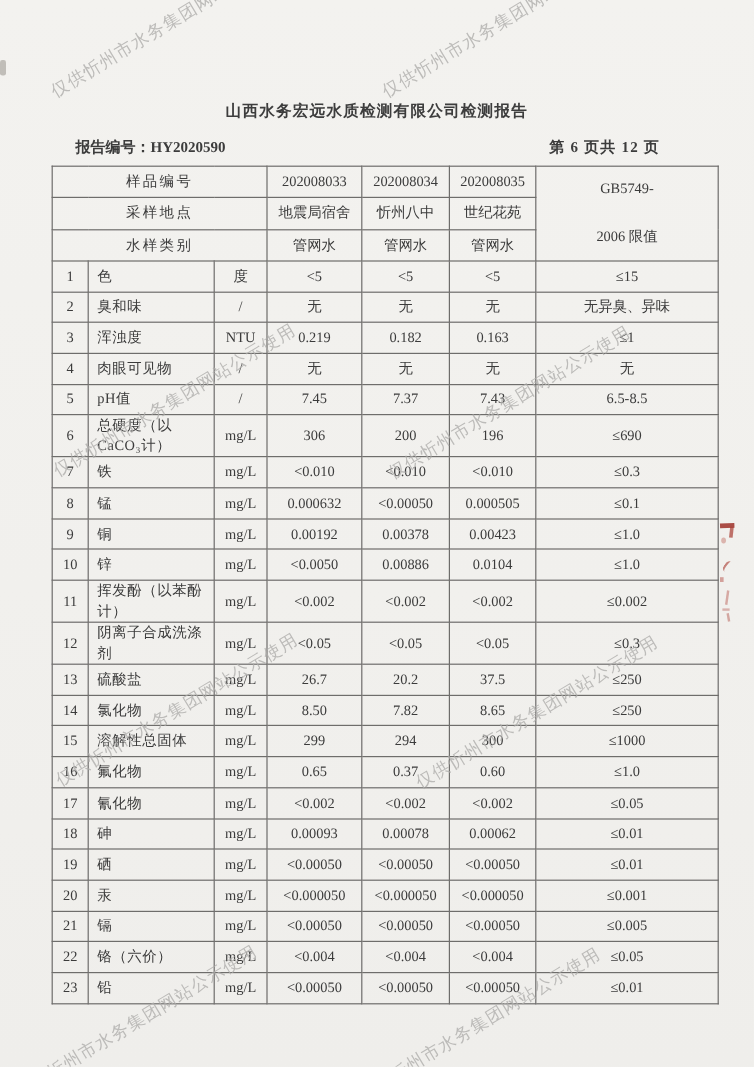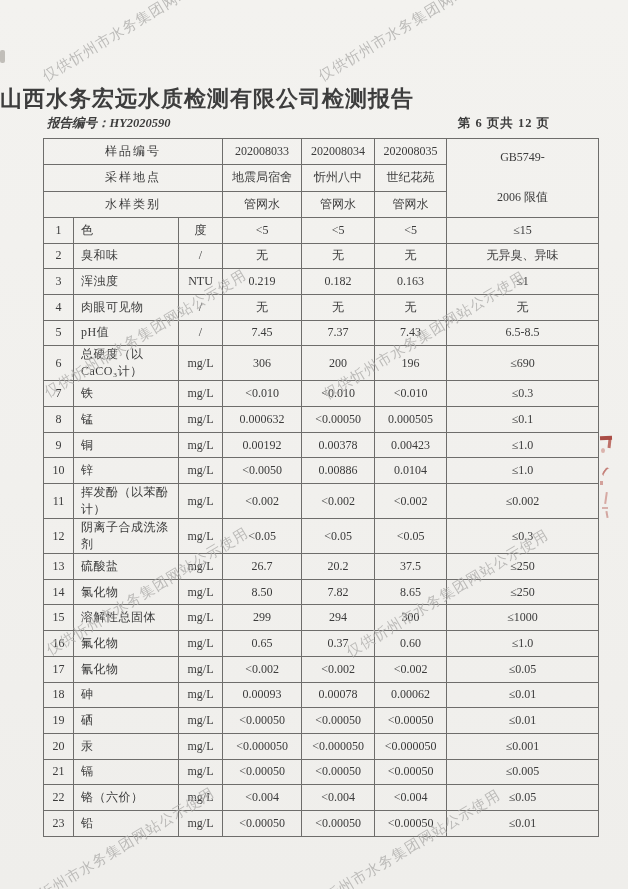--- a/index.html
+++ b/index.html
@@ -24,29 +24,29 @@
   .wm2{left:320px;top:68px;}
   .wm3{left:46px;top:384px;}
   .wm4{left:325px;top:386px;}
   .wm5{left:48px;top:642px;}
   .wm6{left:348px;top:644px;}
   .wm7{left:14px;top:902px;}
   .wm8{left:300px;top:904px;}
 
   
   .title{
-    position:absolute;left:0;top:84px;width:100%;text-align:left;
+    position:absolute;left:0;top:84px;width:100%;text-align:center;
     font-family:"Liberation Sans","DejaVu Sans",sans-serif;
-    font-size:22px;font-weight:bold;color:#3d3d3d;letter-spacing:1px;
+    font-size:13px;font-weight:bold;color:#3d3d3d;letter-spacing:1px;
   }
   .report-line{
     position:absolute;left:47px;top:115px;width:503px;height:18px;
     font-size:12.5px;font-weight:bold;color:#3c3c3c;
   }
-  .report-no{position:absolute;left:0;top:0;font-style:italic;}
+  .report-no{position:absolute;left:16px;top:0;}
   .page-info{position:absolute;right:0;top:0;letter-spacing:1px;}
 
   
   table.report{
     position:absolute;left:43px;top:138px;width:555px;
     border-collapse:collapse;table-layout:fixed;z-index:2;
   }
   table.report col.c-no{width:30px;}
   table.report col.c-param{width:105px;}
   table.report col.c-unit{width:44px;}

